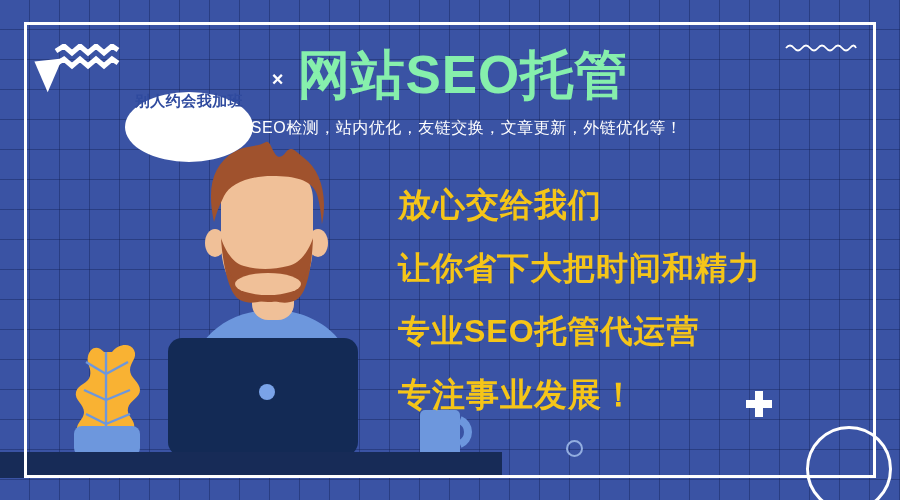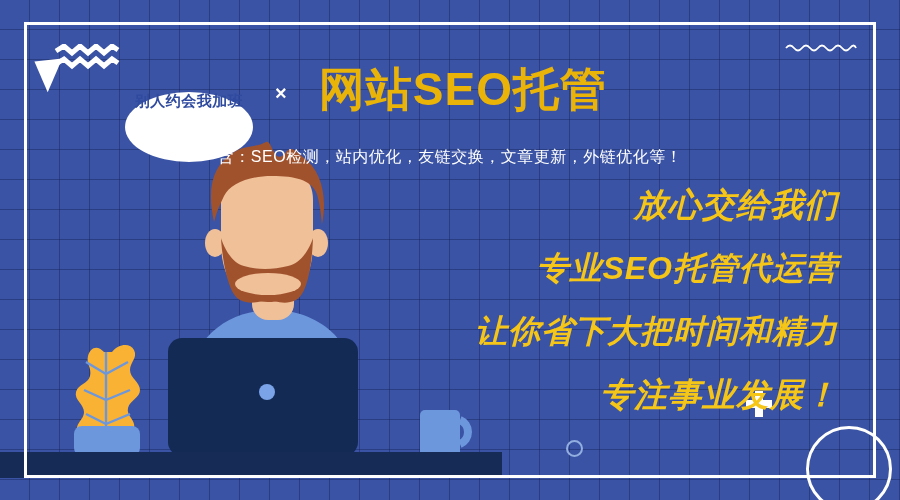--- a/index.html
+++ b/index.html
@@ -82,42 +82,41 @@
     gap: 14px;
   }
   #title-x {
     color: #ffffff;
     font-size: 20px;
     font-weight: 700;
     line-height: 1;
     margin-top: 8px;
   }
   #main-title {
-    color: #eab308;
-    font-size: 46px;
+    color: #86efac;
+    font-size: 53px;
     font-weight: 700;
     letter-spacing: 1px;
     line-height: 1.1;
-    margin: 18px;
+    margin: 0;
   }
   #subtitle {
     color: #ffffff;
     font-size: 16px;
     font-weight: 500;
     letter-spacing: 0.5px;
     margin-top: 14px;
   }
   
   #slogans {
     position: absolute;
     left: 398px;
     top: 188px;
     width: 440px;
-    text-align: right;
-    font-style: italic;
+    text-align: left;
   }
   .slogan {
     color: #f5c518;
     font-size: 33px;
     font-weight: 700;
     letter-spacing: 1px;
     line-height: 1;
     margin-bottom: 31px;
     white-space: nowrap;
   }
@@ -250,22 +249,22 @@
   <div id="headline-block">
     <div id="title-row">
       <span id="title-x">×</span>
       <h1 id="main-title">网站SEO托管</h1>
     </div>
     <div id="subtitle">含：SEO检测，站内优化，友链交换，文章更新，外链优化等！</div>
   </div>
 
   <div id="slogans">
     <div class="slogan l1">放心交给我们</div>
+    <div class="slogan l3">让你省下大把时间和精力</div>
     <div class="slogan l2">专业SEO托管代运营</div>
-    <div class="slogan l3">让你省下大把时间和精力</div>
     <div class="slogan l4">专注事业发展！</div>
   </div>
 
   <div id="bubble-tail"></div>
   <div id="speech-bubble">
     <span class="bub-line">别人约会</span>
     <span class="bub-line">我加班</span>
   </div>
 
 </div>

